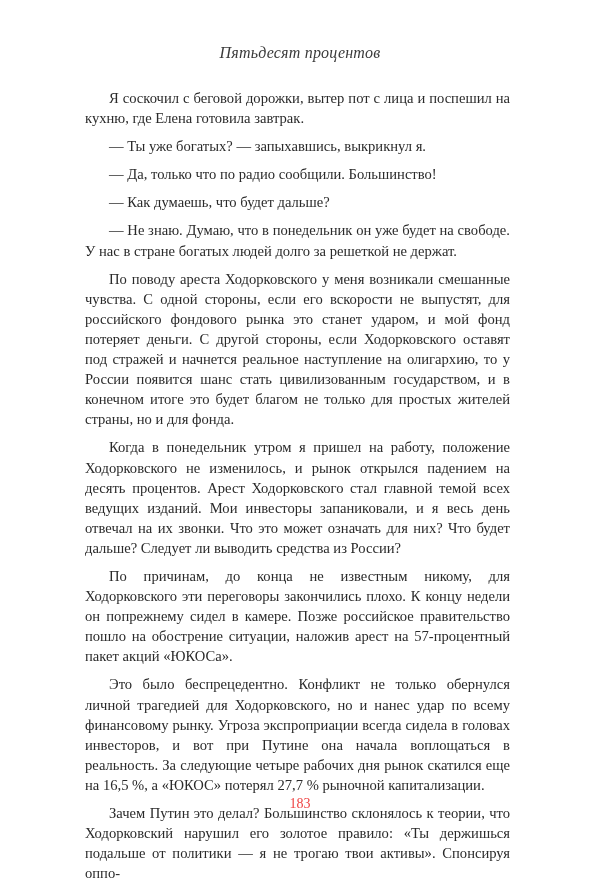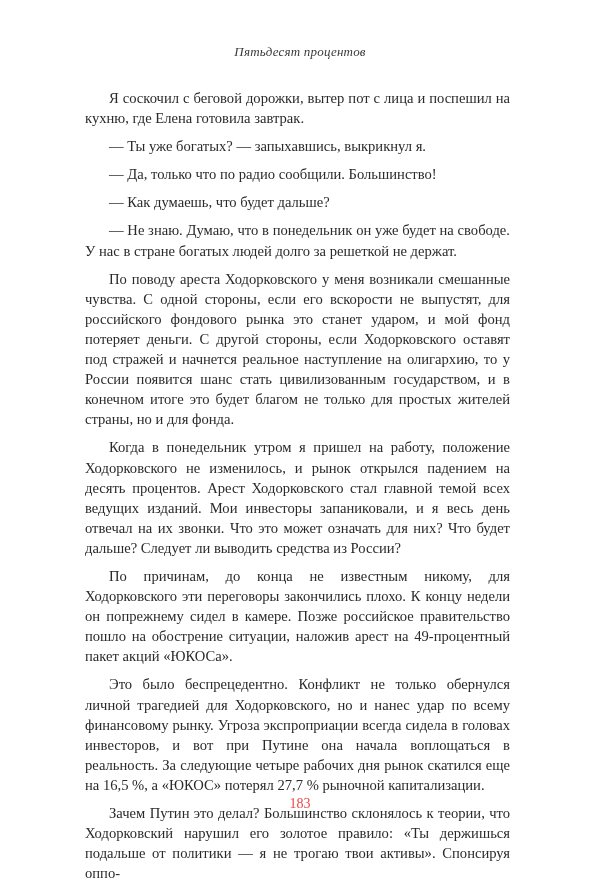--- a/index.html
+++ b/index.html
@@ -4,21 +4,21 @@
 <style>
   html, body { margin: 0; padding: 0; background: #ffffff; }
   body { width: 600px; height: 890px; position: relative; overflow: hidden; }
   .page {
     position: absolute; left: 0; top: 0; width: 600px; height: 890px;
     background: #ffffff; color: #2a2a2a;
     font-family: "Liberation Serif", "DejaVu Serif", serif;
   }
   .running-head {
     position: absolute; top: 44px; left: 0; width: 600px;
-    text-align: center; font-style: italic; font-size: 13px;
+    text-align: center; font-style: italic; font-size: 16px;
     color: #3a3a3a; letter-spacing: 0.2px;
   }
   .body-text {
     position: absolute; top: 80px; left: 77px; width: 441px;
     font-size: 14.6px; line-height: 20.1px; text-align: justify;
     hyphens: manual;
   }
   .body-text p { margin: 8px; text-indent: 24px; }
   .folio {
     position: absolute; top: 796px; left: 0; width: 600px;
@@ -32,19 +32,19 @@
   <div class="running-head">Пятьдесят процентов</div>
 
   <div class="body-text">
     <p>Я соскочил с беговой дорожки, вытер пот с лица и поспешил на кухню, где Елена готовила завтрак.</p>
     <p>— Ты уже богатых? — запыхавшись, выкрикнул я.</p>
     <p>— Да, только что по радио сообщили. Большинство!</p>
     <p>— Как думаешь, что будет дальше?</p>
     <p>— Не знаю. Думаю, что в понедельник он уже будет на свободе. У нас в стране богатых людей долго за решеткой не держат.</p>
     <p>По поводу ареста Ходорковского у меня возникали смешанные чувства. С одной стороны, если его вскорости не выпустят, для российского фондового рынка это станет ударом, и мой фонд потеряет деньги. С другой стороны, если Ходорковского оставят под стражей и начнется реальное наступление на олигархию, то у России появится шанс стать цивилизованным государством, и в конечном итоге это будет благом не только для простых жителей страны, но и для фонда.</p>
     <p>Когда в понедельник утром я пришел на работу, положение Ходорковского не изменилось, и рынок открылся падением на десять процентов. Арест Ходорковского стал главной темой всех ведущих изданий. Мои инвесторы запаниковали, и я весь день отвечал на их звонки. Что это может означать для них? Что будет дальше? Следует ли выводить средства из России?</p>
-    <p>По причинам, до конца не известным никому, для Ходорковского эти переговоры закончились плохо. К концу недели он попрежнему сидел в камере. Позже российское правительство пошло на обострение ситуации, наложив арест на 49-процентный пакет акций «ЮКОСа».</p>
+    <p>По причинам, до конца не известным никому, для Ходорковского эти переговоры закончились плохо. К концу недели он попрежнему сидел в камере. Позже российское правительство пошло на обострение ситуации, наложив арест на 57-процентный пакет акций «ЮКОСа».</p>
     <p>Это было беспрецедентно. Конфликт не только обернулся личной трагедией для Ходорковского, но и нанес удар по всему финансовому рынку. Угроза экспроприации всегда сидела в головах инвесторов, и вот при Путине она начала воплощаться в реальность. За следующие четыре рабочих дня рынок скатился еще на 16,5 %, а «ЮКОС» потерял 27,7 % рыночной капитализации.</p>
     <p>Зачем Путин это делал? Большинство склонялось к теории, что Ходорковский нарушил его золотое правило: «Ты держишься подальше от политики — я не трогаю твои активы». Спонсируя оппо-</p>
   </div>
 
   <div class="folio">183</div>
 </div>
 
 </body></html>

